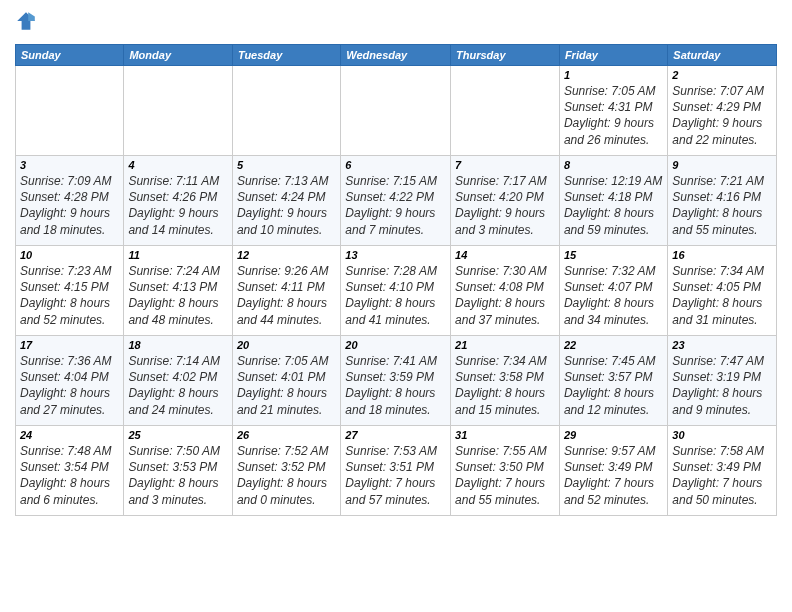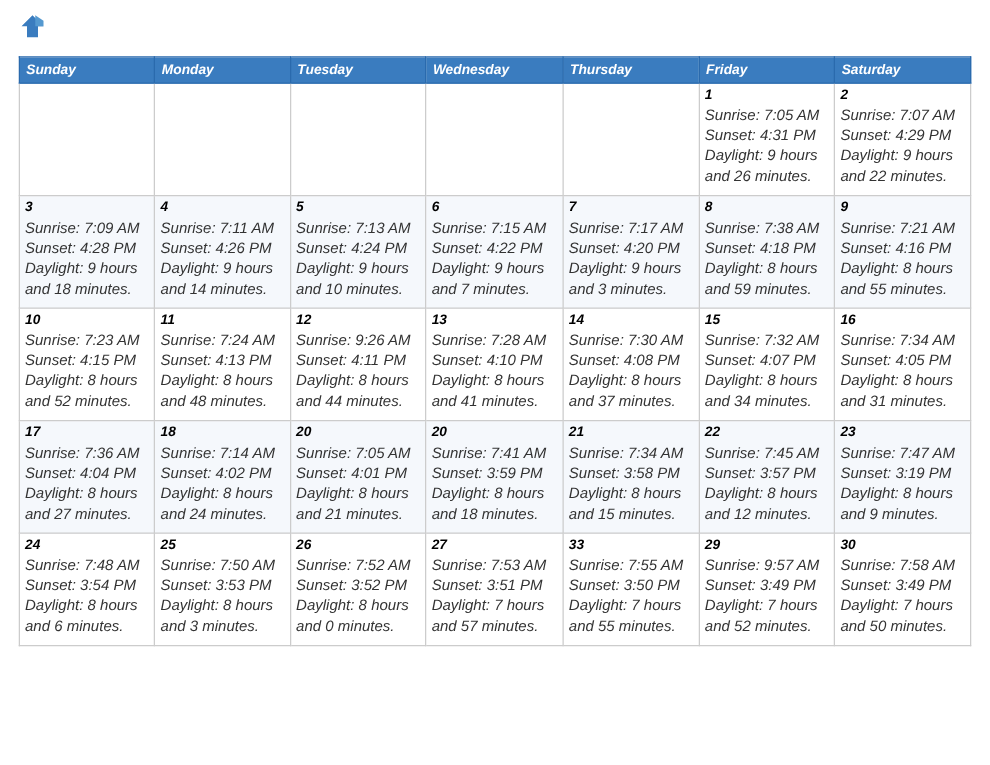--- a/index.html
+++ b/index.html
@@ -141,21 +141,21 @@
 Daylight: 9 hours and 7 minutes.</div>
           </td>
           <td>
             <span class="day-num">7</span>
             <div class="day-info">Sunrise: 7:17 AM
 Sunset: 4:20 PM
 Daylight: 9 hours and 3 minutes.</div>
           </td>
           <td>
             <span class="day-num">8</span>
-            <div class="day-info">Sunrise: 7:38 AM
+            <div class="day-info">Sunrise: 12:19 AM
 Sunset: 4:18 PM
 Daylight: 8 hours and 59 minutes.</div>
           </td>
           <td>
             <span class="day-num">9</span>
             <div class="day-info">Sunrise: 7:21 AM
 Sunset: 4:16 PM
 Daylight: 8 hours and 55 minutes.</div>
           </td>
         </tr>
@@ -266,21 +266,21 @@
 Sunset: 3:52 PM
 Daylight: 8 hours and 0 minutes.</div>
           </td>
           <td>
             <span class="day-num">27</span>
             <div class="day-info">Sunrise: 7:53 AM
 Sunset: 3:51 PM
 Daylight: 7 hours and 57 minutes.</div>
           </td>
           <td>
-            <span class="day-num">33</span>
+            <span class="day-num">31</span>
             <div class="day-info">Sunrise: 7:55 AM
 Sunset: 3:50 PM
 Daylight: 7 hours and 55 minutes.</div>
           </td>
           <td>
             <span class="day-num">29</span>
             <div class="day-info">Sunrise: 9:57 AM
 Sunset: 3:49 PM
 Daylight: 7 hours and 52 minutes.</div>
           </td>

